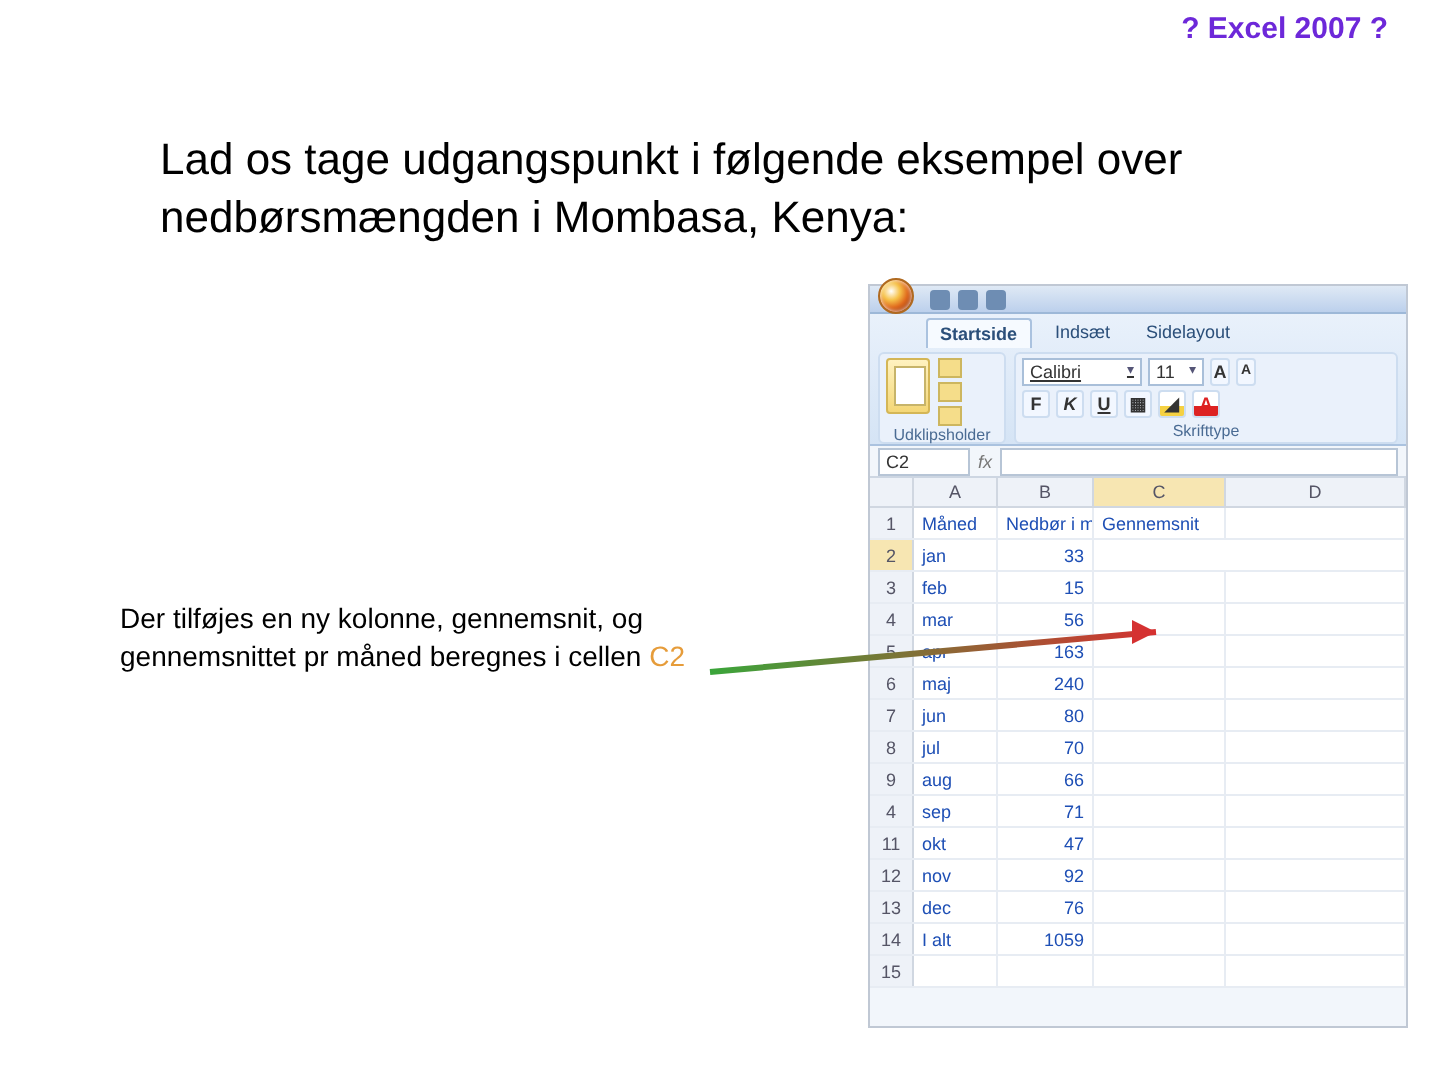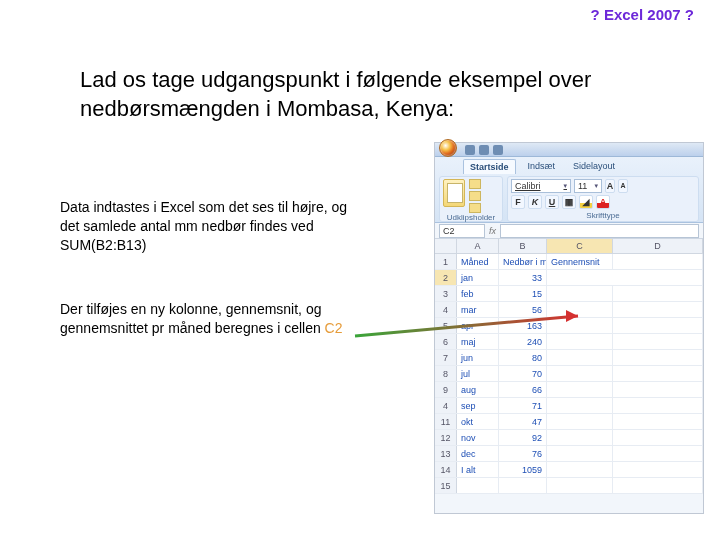--- a/index.html
+++ b/index.html
@@ -56,22 +56,20 @@
   .rowhdr.current, .colhdr.current { background: #f7e6b2; }
   .arrow-svg { position: absolute; top: 140px; left: 0; width: 720px; height: 400px; pointer-events: none; }
 </style>
 </head>
 <body>
 
 <div class="page">
   <div class="title-bar">? Excel 2007 ?</div>
   <div class="heading">Lad os tage udgangspunkt i følgende eksempel over nedbørsmængden i Mombasa, Kenya:</div>
 
-  <div class="para para1">Data indtastes i Excel som det ses til højre,
-og det samlede antal mm nedbør findes ved SUM(B2:B13)</div>
 
   <div class="para para2">
     <span>Der tilføjes en ny kolonne, gennemsnit, og gennemsnittet pr måned beregnes i cellen </span><span class="c2">C2</span>
   </div>
 
   <div class="excel">
     <div class="ex-titlebar">
       <div class="office-btn"></div>
       <div class="qat">
         <div class="qat-ico"></div>

